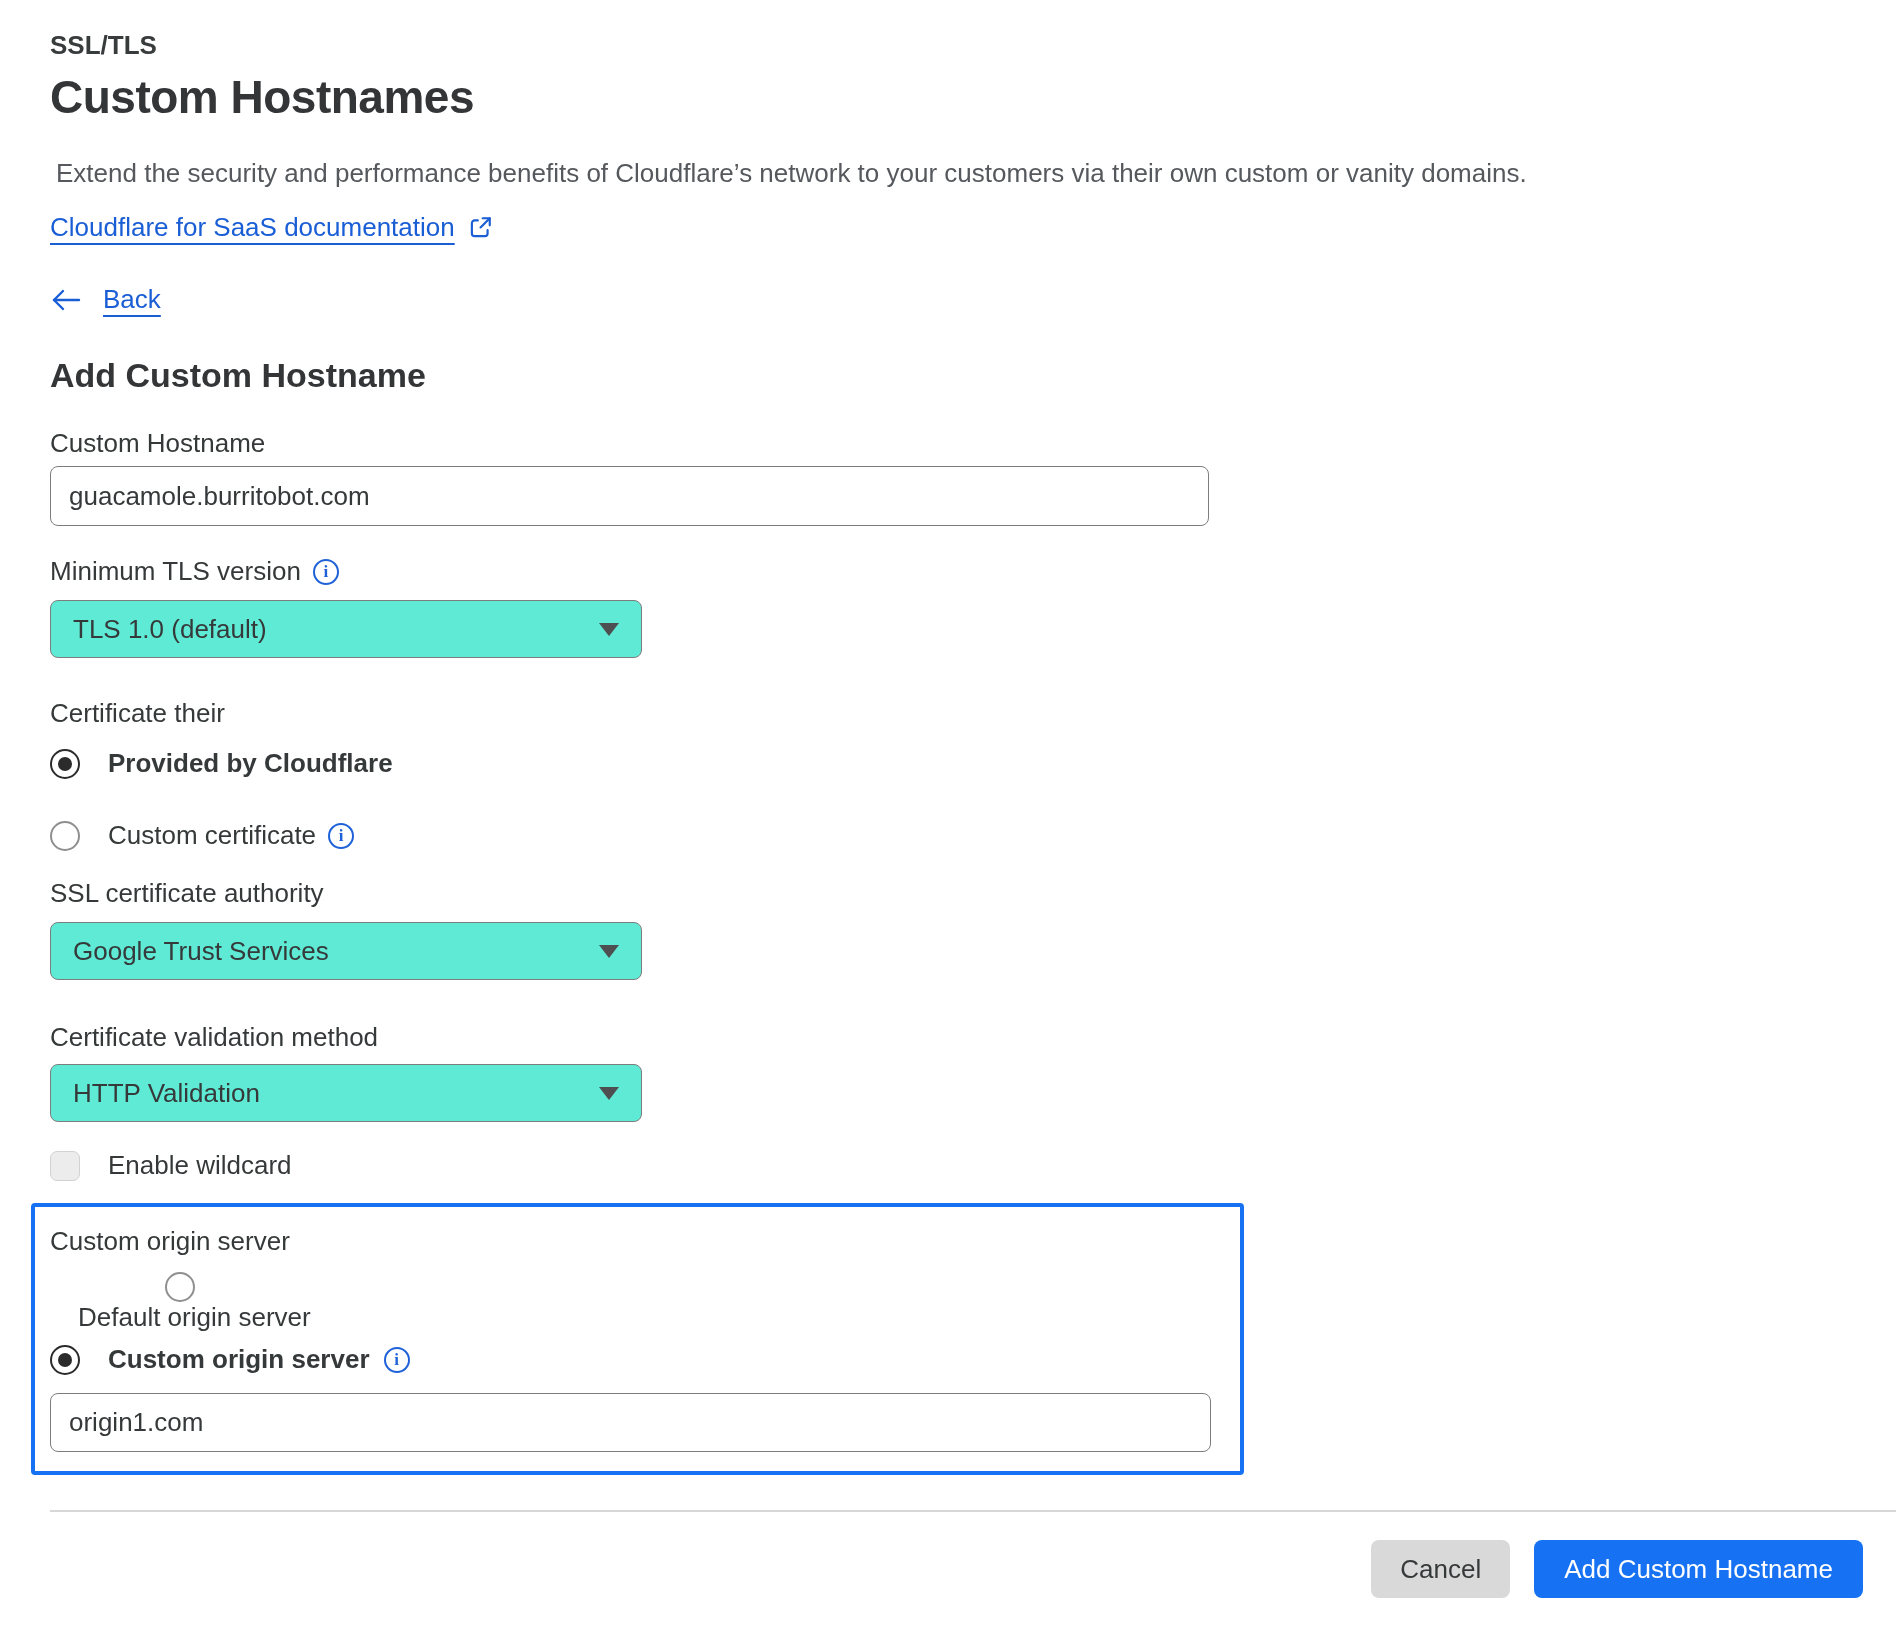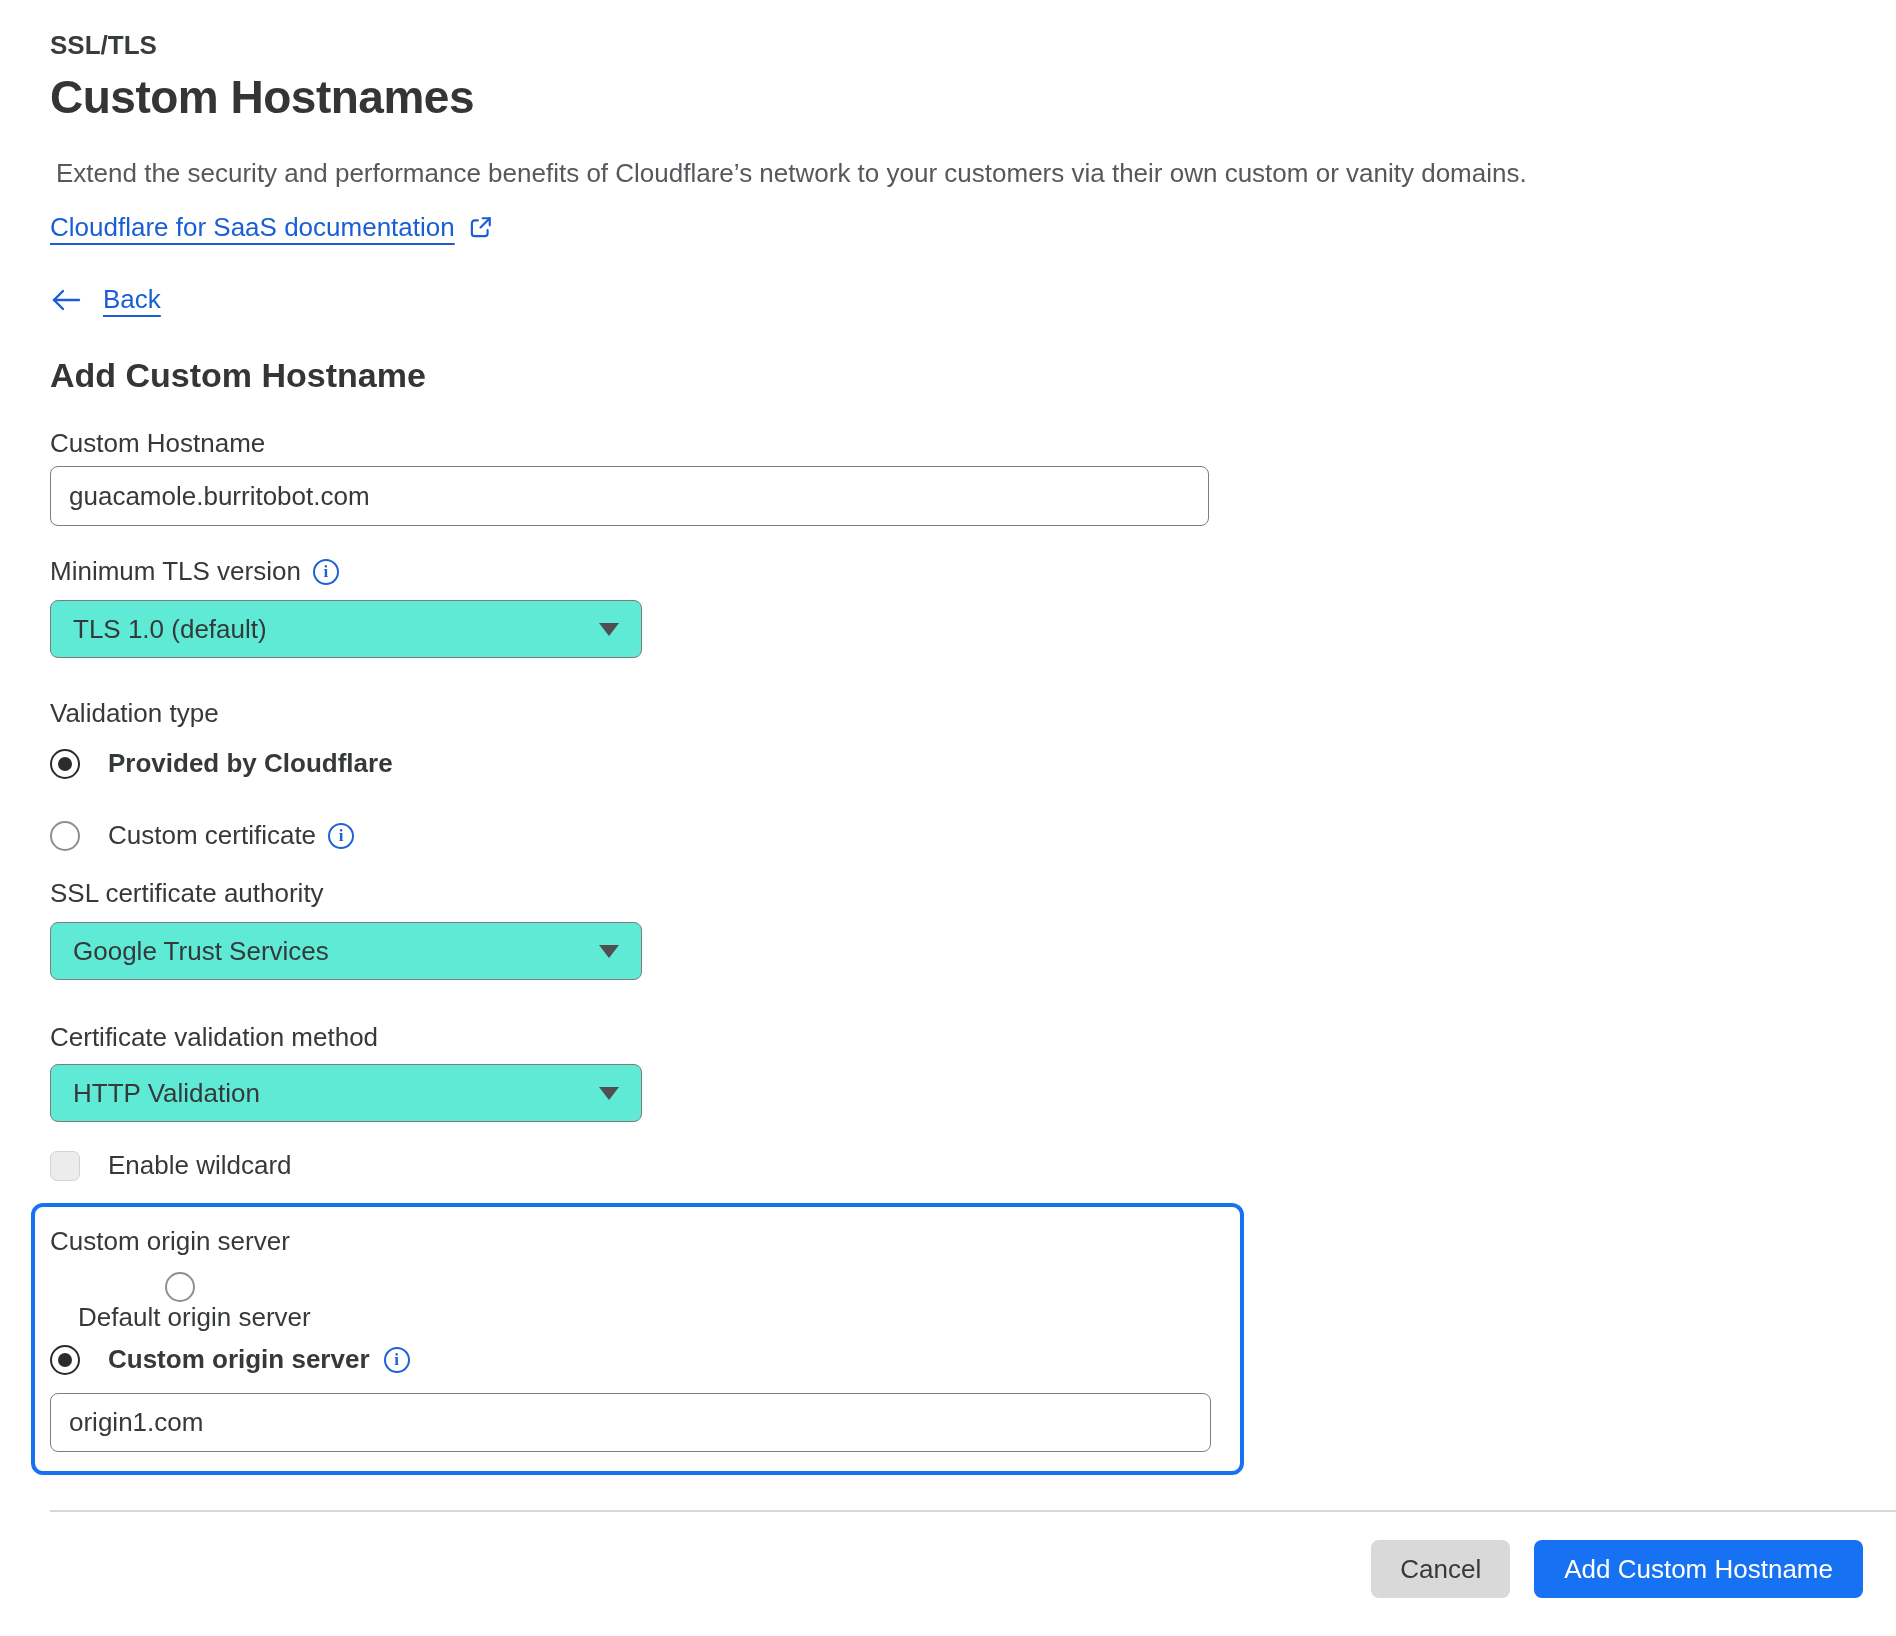--- a/index.html
+++ b/index.html
@@ -57,21 +57,21 @@
 
   .info-icon{
     width:26px;height:26px;border-radius:50%;border:2px solid #1f62d8;box-sizing:border-box;
     display:inline-flex;align-items:center;justify-content:center;
     font-size:17px;font-weight:700;color:#1f62d8;cursor:pointer;line-height:1;
     font-family:"Liberation Serif", serif;
   }
 
   .highlight-box{
     left:31px;top:1203px;width:1213px;height:272px;box-sizing:border-box;
-    border:4px solid #1672f2;border-radius:12px;background:#ffffff;
+    border:4px solid #1672f2;border-radius:4px;background:#ffffff;
   }
   .divider{left:50px;top:1510px;width:1846px;height:2px;background:#d7d7d7;}
 
   .button-row{left:0;top:1540px;width:1863px;display:flex;justify-content:flex-end;gap:24px;}
   .btn{
     height:58px;border:none;border-radius:8px;font-size:26px;display:flex;
     align-items:center;justify-content:center;cursor:pointer;
     font-family:"Liberation Sans",sans-serif;
   }
   .btn-cancel{background:#d9d9d9;color:#36393a;padding:0 29px;}
@@ -112,21 +112,21 @@
 
 <div class="abs label-row" style="left:50px;top:556px;">
   <span class="field-label">Minimum TLS version</span>
   <span class="info-icon">i</span>
 </div>
 <div class="abs select" style="left:50px;top:600px;">
   <span>TLS 1.0 (default)</span>
   <span class="caret"></span>
 </div>
 
-<div class="abs field-label" style="left:50px;top:698px;">Validation type</div>
+<div class="abs field-label" style="left:50px;top:698px;">Certificate their</div>
 <div class="abs choice-row" style="left:50px;top:748px;">
   <span class="radio selected"></span>
   <span class="choice-label bold">Provided by Cloudflare</span>
 </div>
 <div class="abs choice-row" style="left:50px;top:820px;">
   <span class="radio"></span>
   <span class="choice-label">Custom certificate</span>
   <span class="info-icon" style="margin-left:12px;">i</span>
 </div>
 

